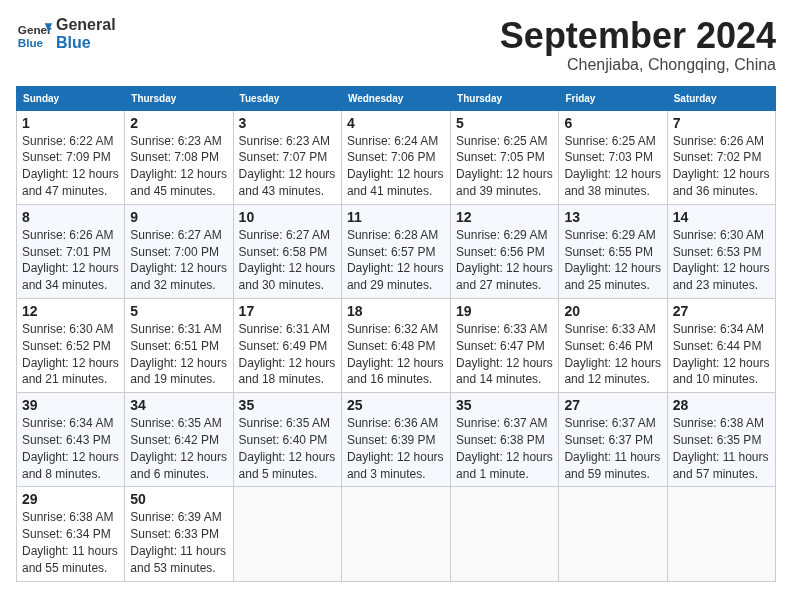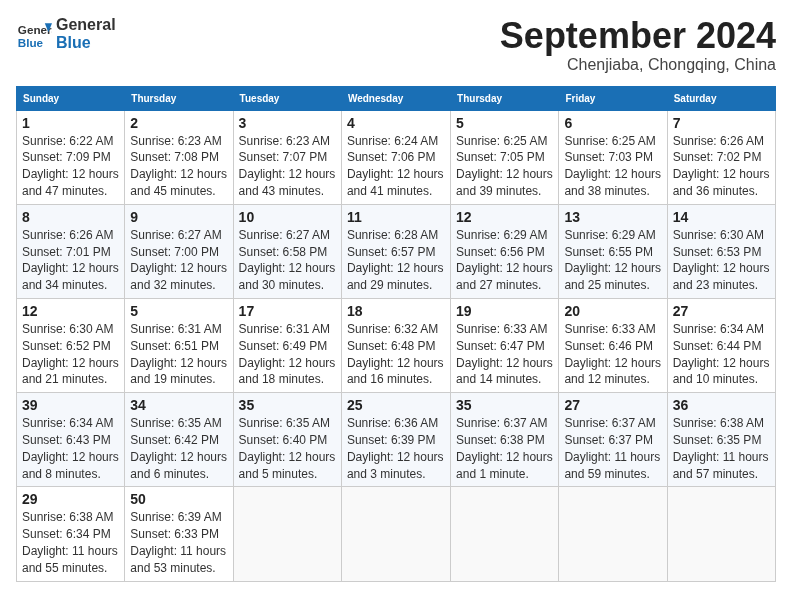--- a/index.html
+++ b/index.html
@@ -222,21 +222,21 @@
       </td>
         <td>
         <span class="day-num">35</span>
         <span class="day-detail">Sunrise: 6:37 AM<br>Sunset: 6:38 PM<br>Daylight: 12 hours and 1 minute.</span>
       </td>
         <td>
         <span class="day-num">27</span>
         <span class="day-detail">Sunrise: 6:37 AM<br>Sunset: 6:37 PM<br>Daylight: 11 hours and 59 minutes.</span>
       </td>
         <td>
-        <span class="day-num">36</span>
+        <span class="day-num">28</span>
         <span class="day-detail">Sunrise: 6:38 AM<br>Sunset: 6:35 PM<br>Daylight: 11 hours and 57 minutes.</span>
       </td>
       </tr>
       <tr>
         <td>
         <span class="day-num">29</span>
         <span class="day-detail">Sunrise: 6:38 AM<br>Sunset: 6:34 PM<br>Daylight: 11 hours and 55 minutes.</span>
       </td>
         <td>
         <span class="day-num">50</span>

